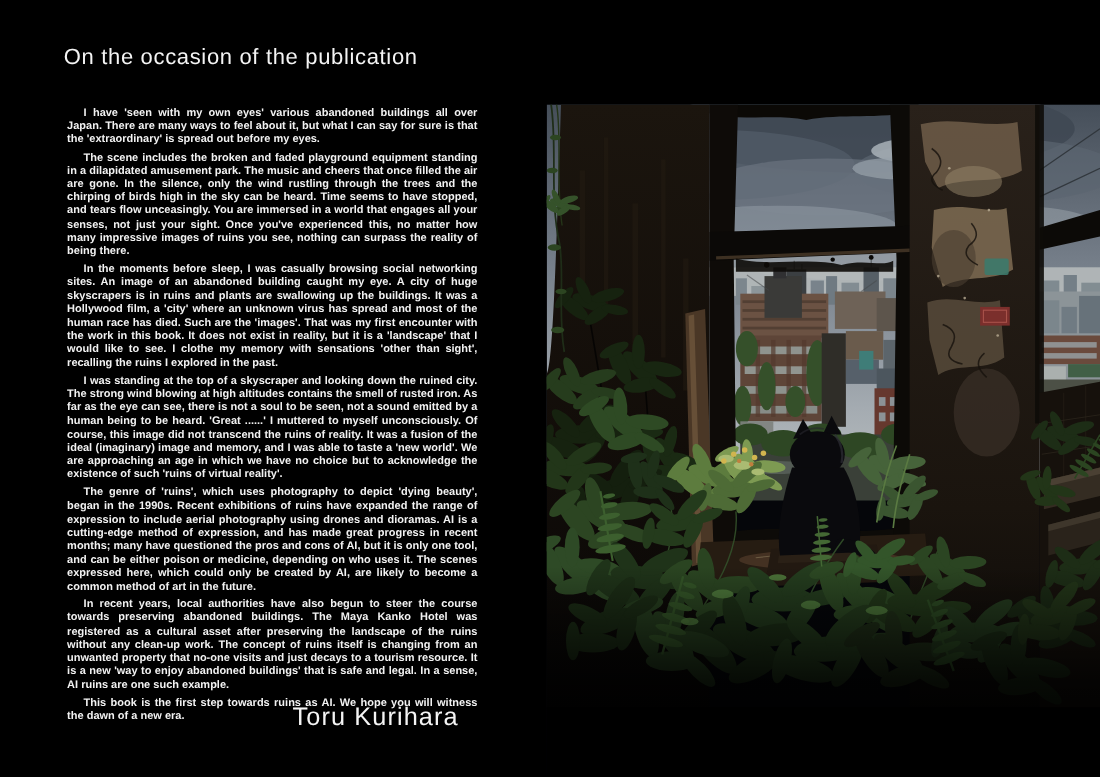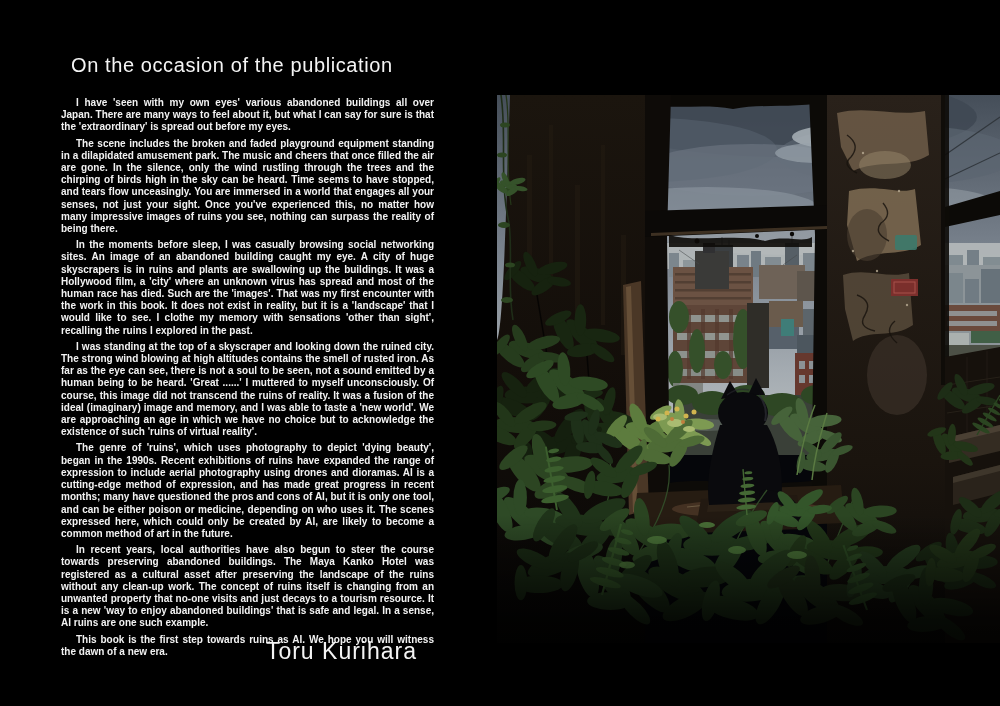--- a/index.html
+++ b/index.html
@@ -1,21 +1,21 @@
 <!DOCTYPE html>
 <html><head>
 <meta charset="utf-8">
 <style>
   html,body{margin:0;padding:0;background:#000;}
   .spread{
     position:relative;width:1000px;height:706px;background:#000;overflow:hidden;
     font-family:"Liberation Sans",sans-serif;color:#fff;
   }
   .page-title{
-    position:absolute;left:55px;top:36px;margin:16px;
+    position:absolute;left:55px;top:36px;margin:3px;
     font-size:20px;font-weight:400;letter-spacing:0.6px;color:#f4f4f4;line-height:26px;
   }
   .essay{
     position:absolute;left:57px;top:93px;width:381px;
     font-size:10px;font-weight:bold;line-height:12.2px;text-align:justify;color:#f2f2f2;
     letter-spacing:0px;
   }
   .essay p{margin:4px;text-indent:15px;}
   .signature{
     position:absolute;left:57px;top:638px;width:360px;text-align:right;

